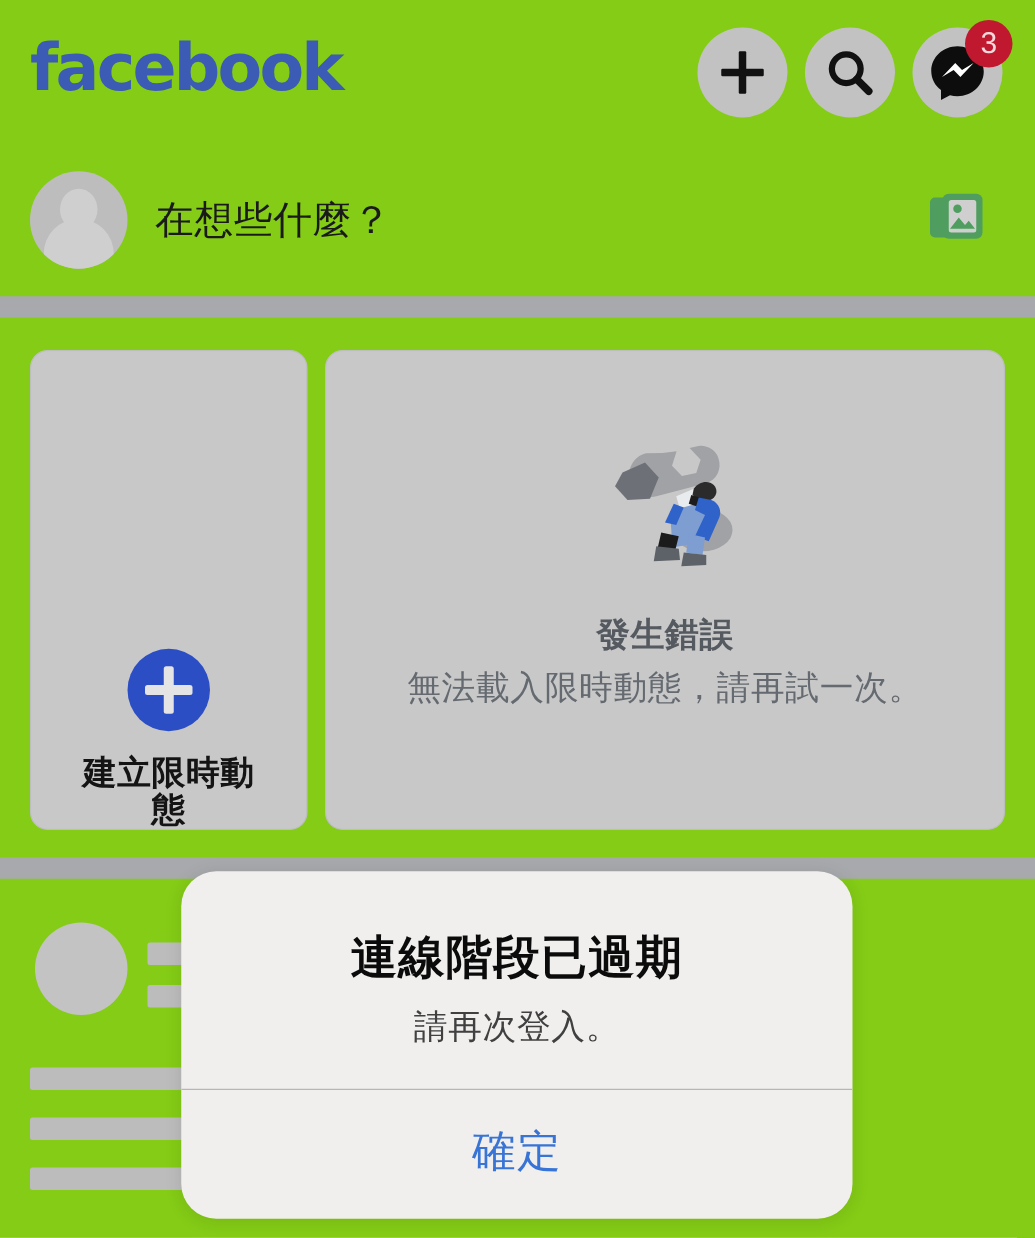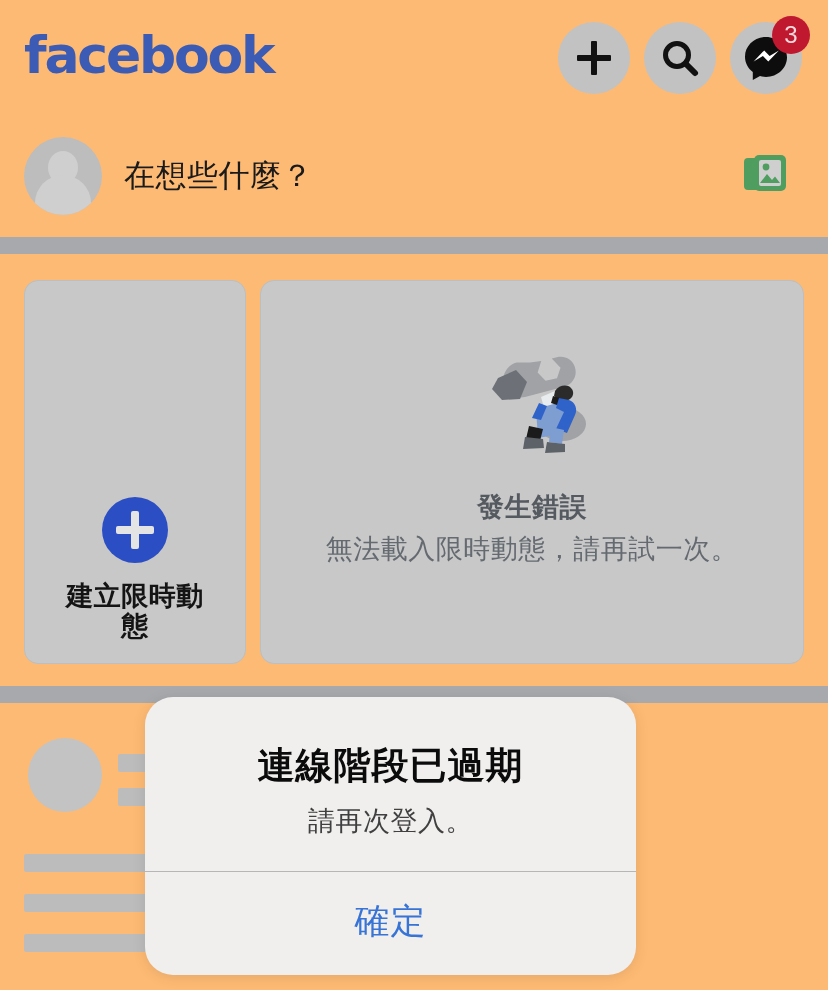--- a/index.html
+++ b/index.html
@@ -15,21 +15,21 @@
     font-family: "Liberation Sans", "DejaVu Sans", sans-serif;
     background: #cccccc;
     position: relative;
     -webkit-font-smoothing: antialiased;
   }
 
   
   .app {
     position: absolute;
     inset: 0;
-    background: #fdba74;
+    background: #84cc16;
   }
 
   
   .header {
     position: absolute;
     top: 0; left: 0; right: 0;
     height: 116px;
     display: flex;
     align-items: center;
     justify-content: space-between;
@@ -158,21 +158,20 @@
     position: relative;
   }
 
   .story-create {
     width: 222px;
     flex-shrink: 0;
     display: flex;
     flex-direction: column;
     align-items: center;
     justify-content: flex-end;
-    padding-bottom: 22px;
     cursor: pointer;
   }
 
   .plus-circle {
     width: 66px;
     height: 66px;
     border-radius: 50%;
     background: #2b4ec4;
     display: flex;
     align-items: center;
@@ -274,21 +273,21 @@
   .sk-meta  { left: 118px; top: 788px; width: 150px; height: 18px; }
   .sk-body1 { top: 854px;  width: 545px; height: 18px; }
   .sk-body2 { top: 894px;  width: 520px; height: 18px; }
   .sk-body3 { top: 934px;  width: 265px; height: 18px; }
 
   
   .modal {
     position: absolute;
     left: 145px;
     top: 697px;
-    width: 491px;
+    width: 537px;
     border-radius: 28px;
     background: #f0efee;
     overflow: hidden;
     box-shadow: 0 2px 14px rgba(0,0,0,0.10);
     z-index: 50;
   }
 
   .modal-body {
     padding: 44px 28px 32px 28px;
     text-align: center;

